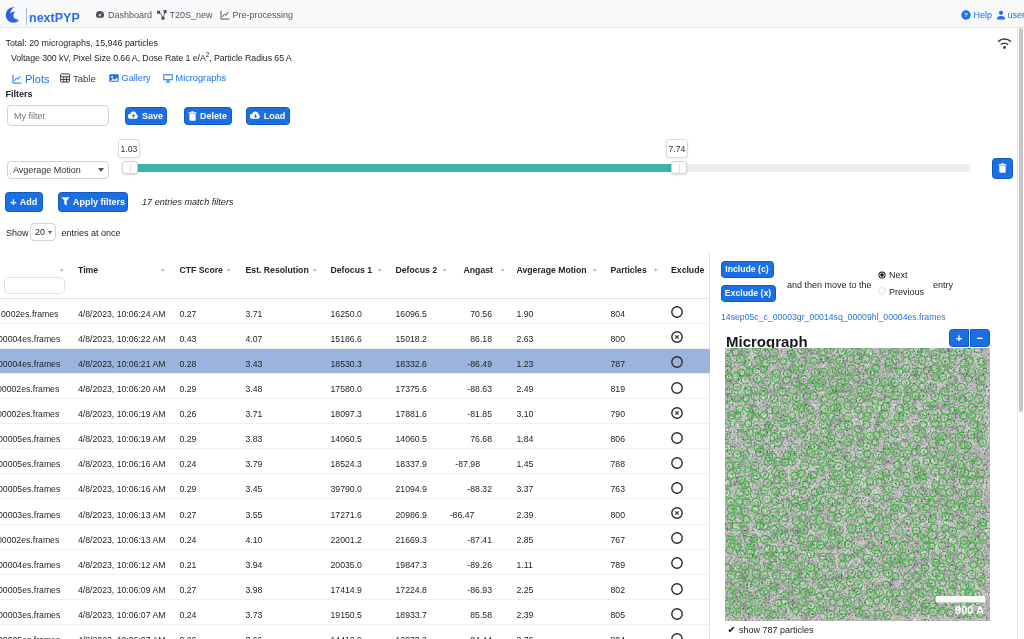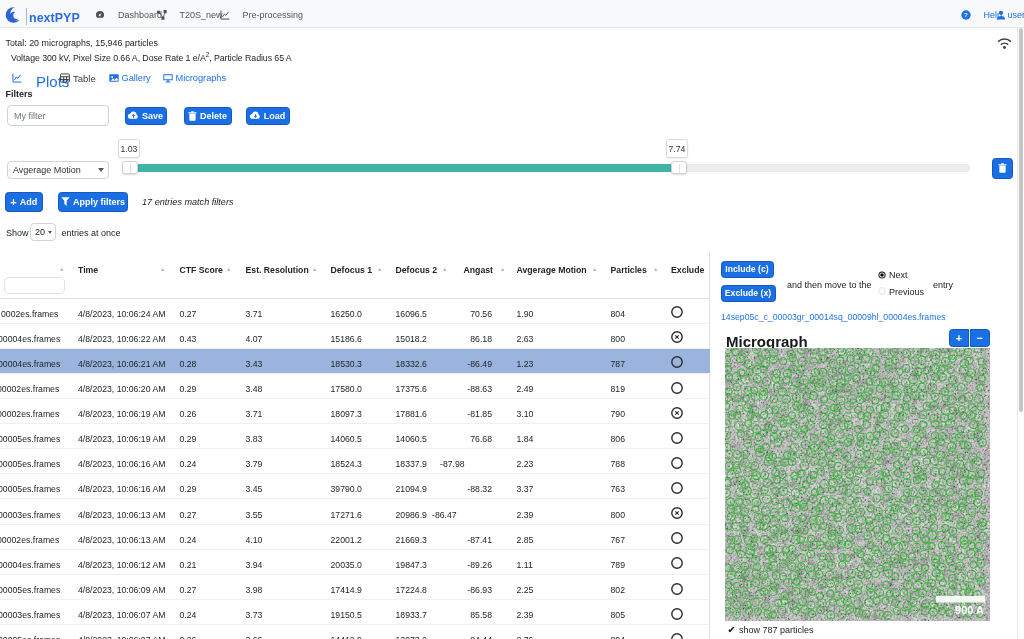--- a/index.html
+++ b/index.html
@@ -1,19 +1,19 @@
 <!DOCTYPE html>
 <html><head><meta charset="utf-8"><title>nextPYP</title><style>
 *{margin:0;padding:0;box-sizing:border-box}
 html,body{width:1024px;height:639px;overflow:hidden;background:#fff}
 body{font-family:"Liberation Sans",sans-serif;color:#212529;font-size:9px;-webkit-font-smoothing:antialiased}
 #st{position:relative;width:1024px;height:639px;overflow:hidden}
 .a{position:absolute}
 .btn{position:absolute;background:#1b6fe4;border:1px solid #1559be;border-radius:3.5px;color:#fff;font-weight:bold;font-size:9px;display:flex;align-items:center;justify-content:center;gap:3px}
-.nav-it{position:absolute;top:10.2px;color:#50565c;font-size:9px;display:flex;align-items:center;gap:13px}
+.nav-it{position:absolute;top:10.2px;color:#50565c;font-size:9px;display:flex;align-items:center;gap:3px}
 .blue{color:#1d70e8}
 .trow{position:absolute;left:0;width:710px;height:25.12px;border-bottom:1px solid #efefef;font-size:8.7px}
 .trow .c{position:absolute;top:3.2px;line-height:25.12px;white-space:nowrap}
 .th{position:absolute;top:264.5px;font-weight:bold;font-size:8.7px;white-space:nowrap}
 .hc{position:absolute;font-size:5.5px;color:#b4b7ba}
 .inp{position:absolute;background:#fff;border:1px solid #ced4da;border-radius:4px}
 </style></head><body>
 <div id="st">
 
 <div class="a" style="left:0;top:0;width:1024px;height:28px;background:#f8f9fa;border-bottom:1px solid #e4e7ea"></div>
@@ -67,21 +67,21 @@
     </div>
 
 <svg class="a" style="left:996px;top:35.5px" width="17" height="14" viewBox="0 0 16 13">
  <path d="M2 5.2 a8.5 8.5 0 0 1 12 0" stroke="#3a3f44" stroke-width="1.5" fill="none"></path>
  <path d="M4.6 8 a5 5 0 0 1 6.8 0" stroke="#3a3f44" stroke-width="1.5" fill="none"></path>
  <circle cx="8" cy="10.8" r="1.4" fill="#3a3f44"></circle>
 </svg>
 <div class="a" style="left:5.5px;top:38.2px;font-size:8.9px">Total: 20 micrographs, 15,946 particles</div>
 <div class="a" style="left:11px;top:51px;font-size:8.8px;letter-spacing:-0.08px">Voltage 300 kV, Pixel Size 0.66 A, Dose Rate 1 e/A<sup style="font-size:6.5px">2</sup>, Particle Radius 65 A</div>
 
-<div class="a blue" style="left:12px;top:72.5px;font-size:15px;display:flex;gap:14px">
+<div class="a blue" style="left:12px;top:72.5px;font-size:11px;display:flex;align-items:center;gap:3px">
 <svg width="10" height="10" viewBox="0 0 16 16">
         <path d="M1.5 1 V14.5 H15" stroke="#1d70e8" stroke-width="1.6" fill="none"></path>
         <polyline points="4,11 7,6.5 9.5,8.5 13.5,3" stroke="#1d70e8" stroke-width="1.6" fill="none"></polyline>
       </svg>
 <span>Plots</span>
     </div>
 <div class="a" style="left:60px;top:72.5px;font-size:9.5px;color:#343a40;display:flex;align-items:center;gap:3px">
 <svg width="10" height="10" viewBox="0 0 16 16">
         <g stroke="#343a40" stroke-width="1.5" fill="none">
           <rect x="1" y="1.5" width="14" height="13" rx="1"></rect>
@@ -305,22 +305,22 @@
         </svg>
       </span>
 </div>
 <div class="trow" style="top:449.1px;">
 <span class="c" style="left:-2px;width:75px;overflow:hidden">00005es.frames</span>
 <span class="c" style="left:78px">4/8/2023, 10:06:16 AM</span>
 <span class="c" style="left:179.5px">0.24</span>
 <span class="c" style="left:245.5px">3.79</span>
 <span class="c" style="left:330.5px">18524.3</span>
 <span class="c" style="left:395.5px">18337.9</span>
-<span class="c" style="left:440px;width:60px;">-87.98</span>
-<span class="c" style="left:516.5px">2.23</span>
+<span class="c" style="left:420px;width:60px;text-align:right">-87.98</span>
+<span class="c" style="left:516.5px">1.45</span>
 <span class="c" style="left:610.5px">788</span>
 <span class="c" style="left:671px;top:7.9px">
         <svg width="12" height="12" viewBox="0 0 12 12" style="display:block">
           <circle cx="6" cy="6" r="5.2" fill="none" stroke="#2b2b2b" stroke-width="1.4"></circle>
         </svg>
       </span>
 </div>
 <div class="trow" style="top:474.2px;">
 <span class="c" style="left:-2px;width:75px;overflow:hidden">00005es.frames</span>
 <span class="c" style="left:78px">4/8/2023, 10:06:16 AM</span>
@@ -337,21 +337,21 @@
         </svg>
       </span>
 </div>
 <div class="trow" style="top:499.4px;">
 <span class="c" style="left:-2px;width:75px;overflow:hidden">00003es.frames</span>
 <span class="c" style="left:78px">4/8/2023, 10:06:13 AM</span>
 <span class="c" style="left:179.5px">0.27</span>
 <span class="c" style="left:245.5px">3.55</span>
 <span class="c" style="left:330.5px">17271.6</span>
 <span class="c" style="left:395.5px">20986.9</span>
-<span class="c" style="left:432px;width:60px;text-align:left">-86.47</span>
+<span class="c" style="left:432px;width:60px;text-align:center">-86.47</span>
 <span class="c" style="left:516.5px">2.39</span>
 <span class="c" style="left:610.5px">800</span>
 <span class="c" style="left:671px;top:7.9px">
         <svg width="12" height="12" viewBox="0 0 12 12" style="display:block">
           <circle cx="6" cy="6" r="5.2" fill="none" stroke="#2b2b2b" stroke-width="1.4"></circle>
           <path d="M4.3 4.3 L7.7 7.7 M7.7 4.3 L4.3 7.7" stroke="#2b2b2b" stroke-width="1.1" fill="none"></path>
         </svg>
       </span>
 </div>
 <div class="trow" style="top:524.5px;">

